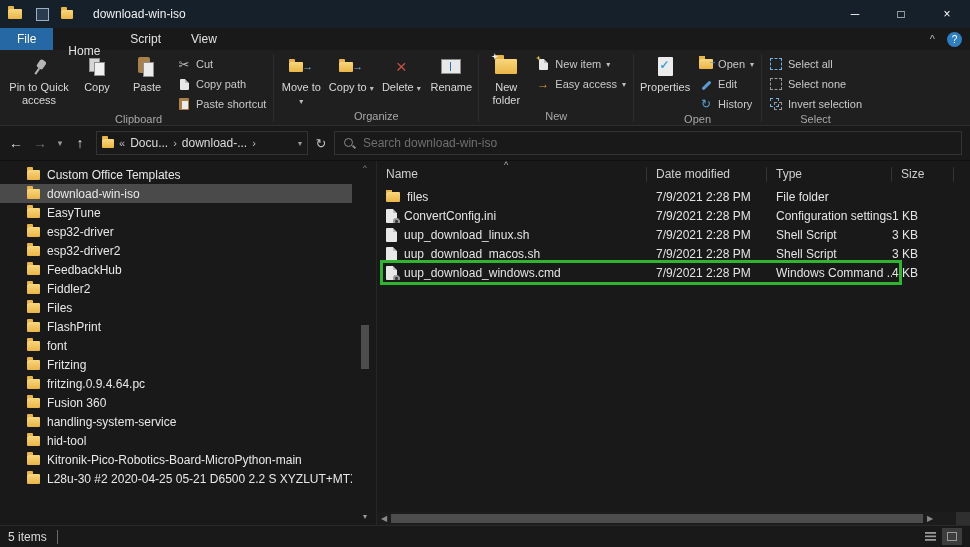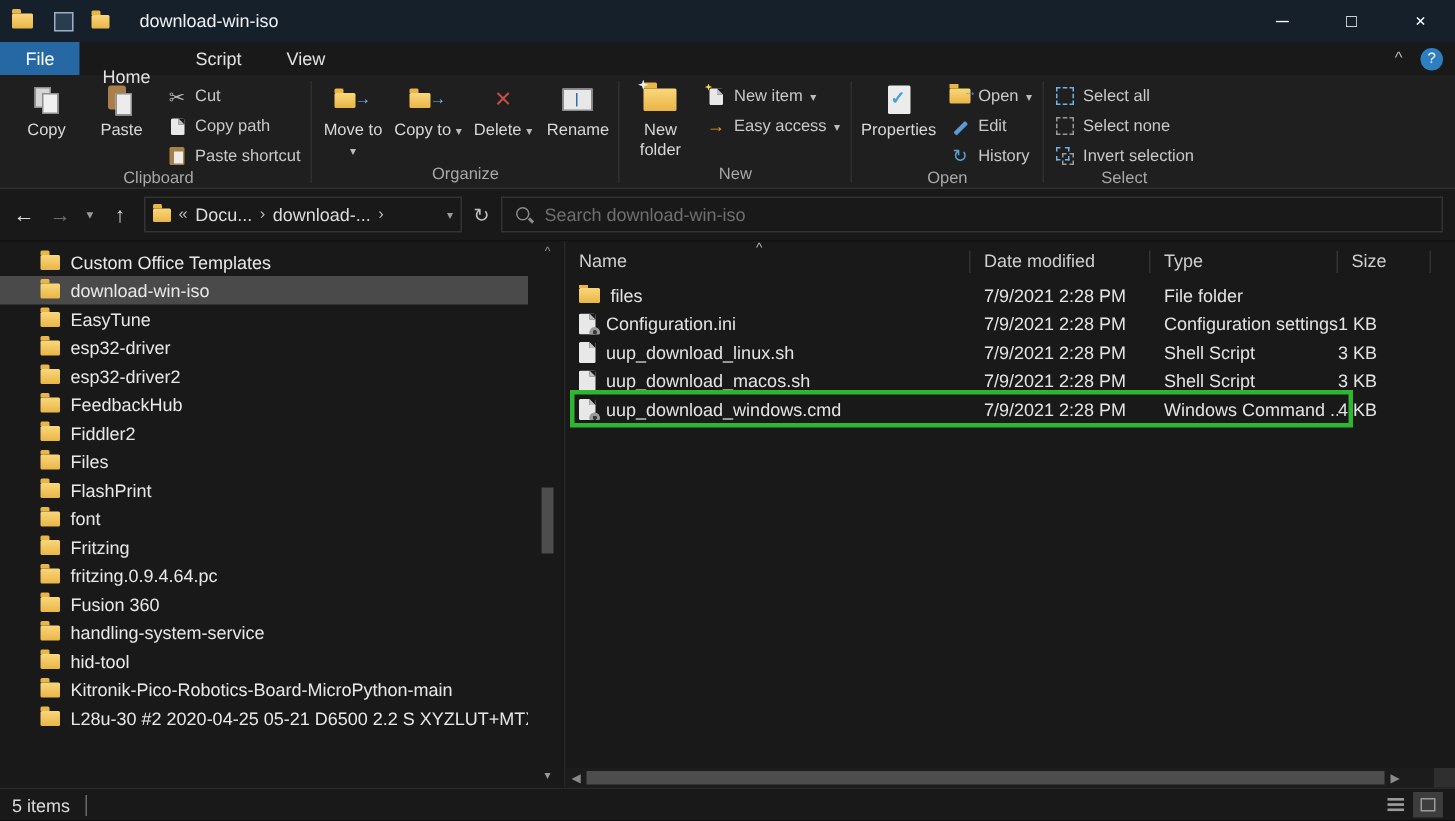--- a/index.html
+++ b/index.html
@@ -179,20 +179,26 @@
     <span class="tabs-right">
       <span class="collapse-g">^</span>
       <span class="help-g">?</span>
     </span>
   </div>
 
   <div class="ribbon">
 
     <div class="rgroup">
       <div class="rgroup-content">
+        <div class="rbtn large wide">
+          <div class="ri">
+              <span class="pin-ico"></span>
+            </div>
+          <div>Pin to Quick access</div>
+        </div>
         <div class="rbtn large">
           <div class="ri">
               <span class="copy-ico"></span>
             </div>
           <div>Copy</div>
         </div>
         <div class="rbtn large">
           <div class="ri">
               <span class="paste-ico"></span>
             </div>
@@ -475,21 +481,21 @@
             <span>files</span>
           </div>
           <div class="fcell fc-date">7/9/2021 2:28 PM</div>
           <div class="fcell fc-type">File folder</div>
           <div class="fcell fc-size"></div>
         </div>
 
         <div class="frow">
           <div class="fcell fc-name">
             <span class="fico icon-ini"></span>
-            <span>Configuration.ini</span>
+            <span>ConvertConfig.ini</span>
           </div>
           <div class="fcell fc-date">7/9/2021 2:28 PM</div>
           <div class="fcell fc-type">Configuration settings</div>
           <div class="fcell fc-size">1 KB</div>
         </div>
 
         <div class="frow">
           <div class="fcell fc-name">
             <span class="fico icon-script"></span>
             <span>uup_download_linux.sh</span>

